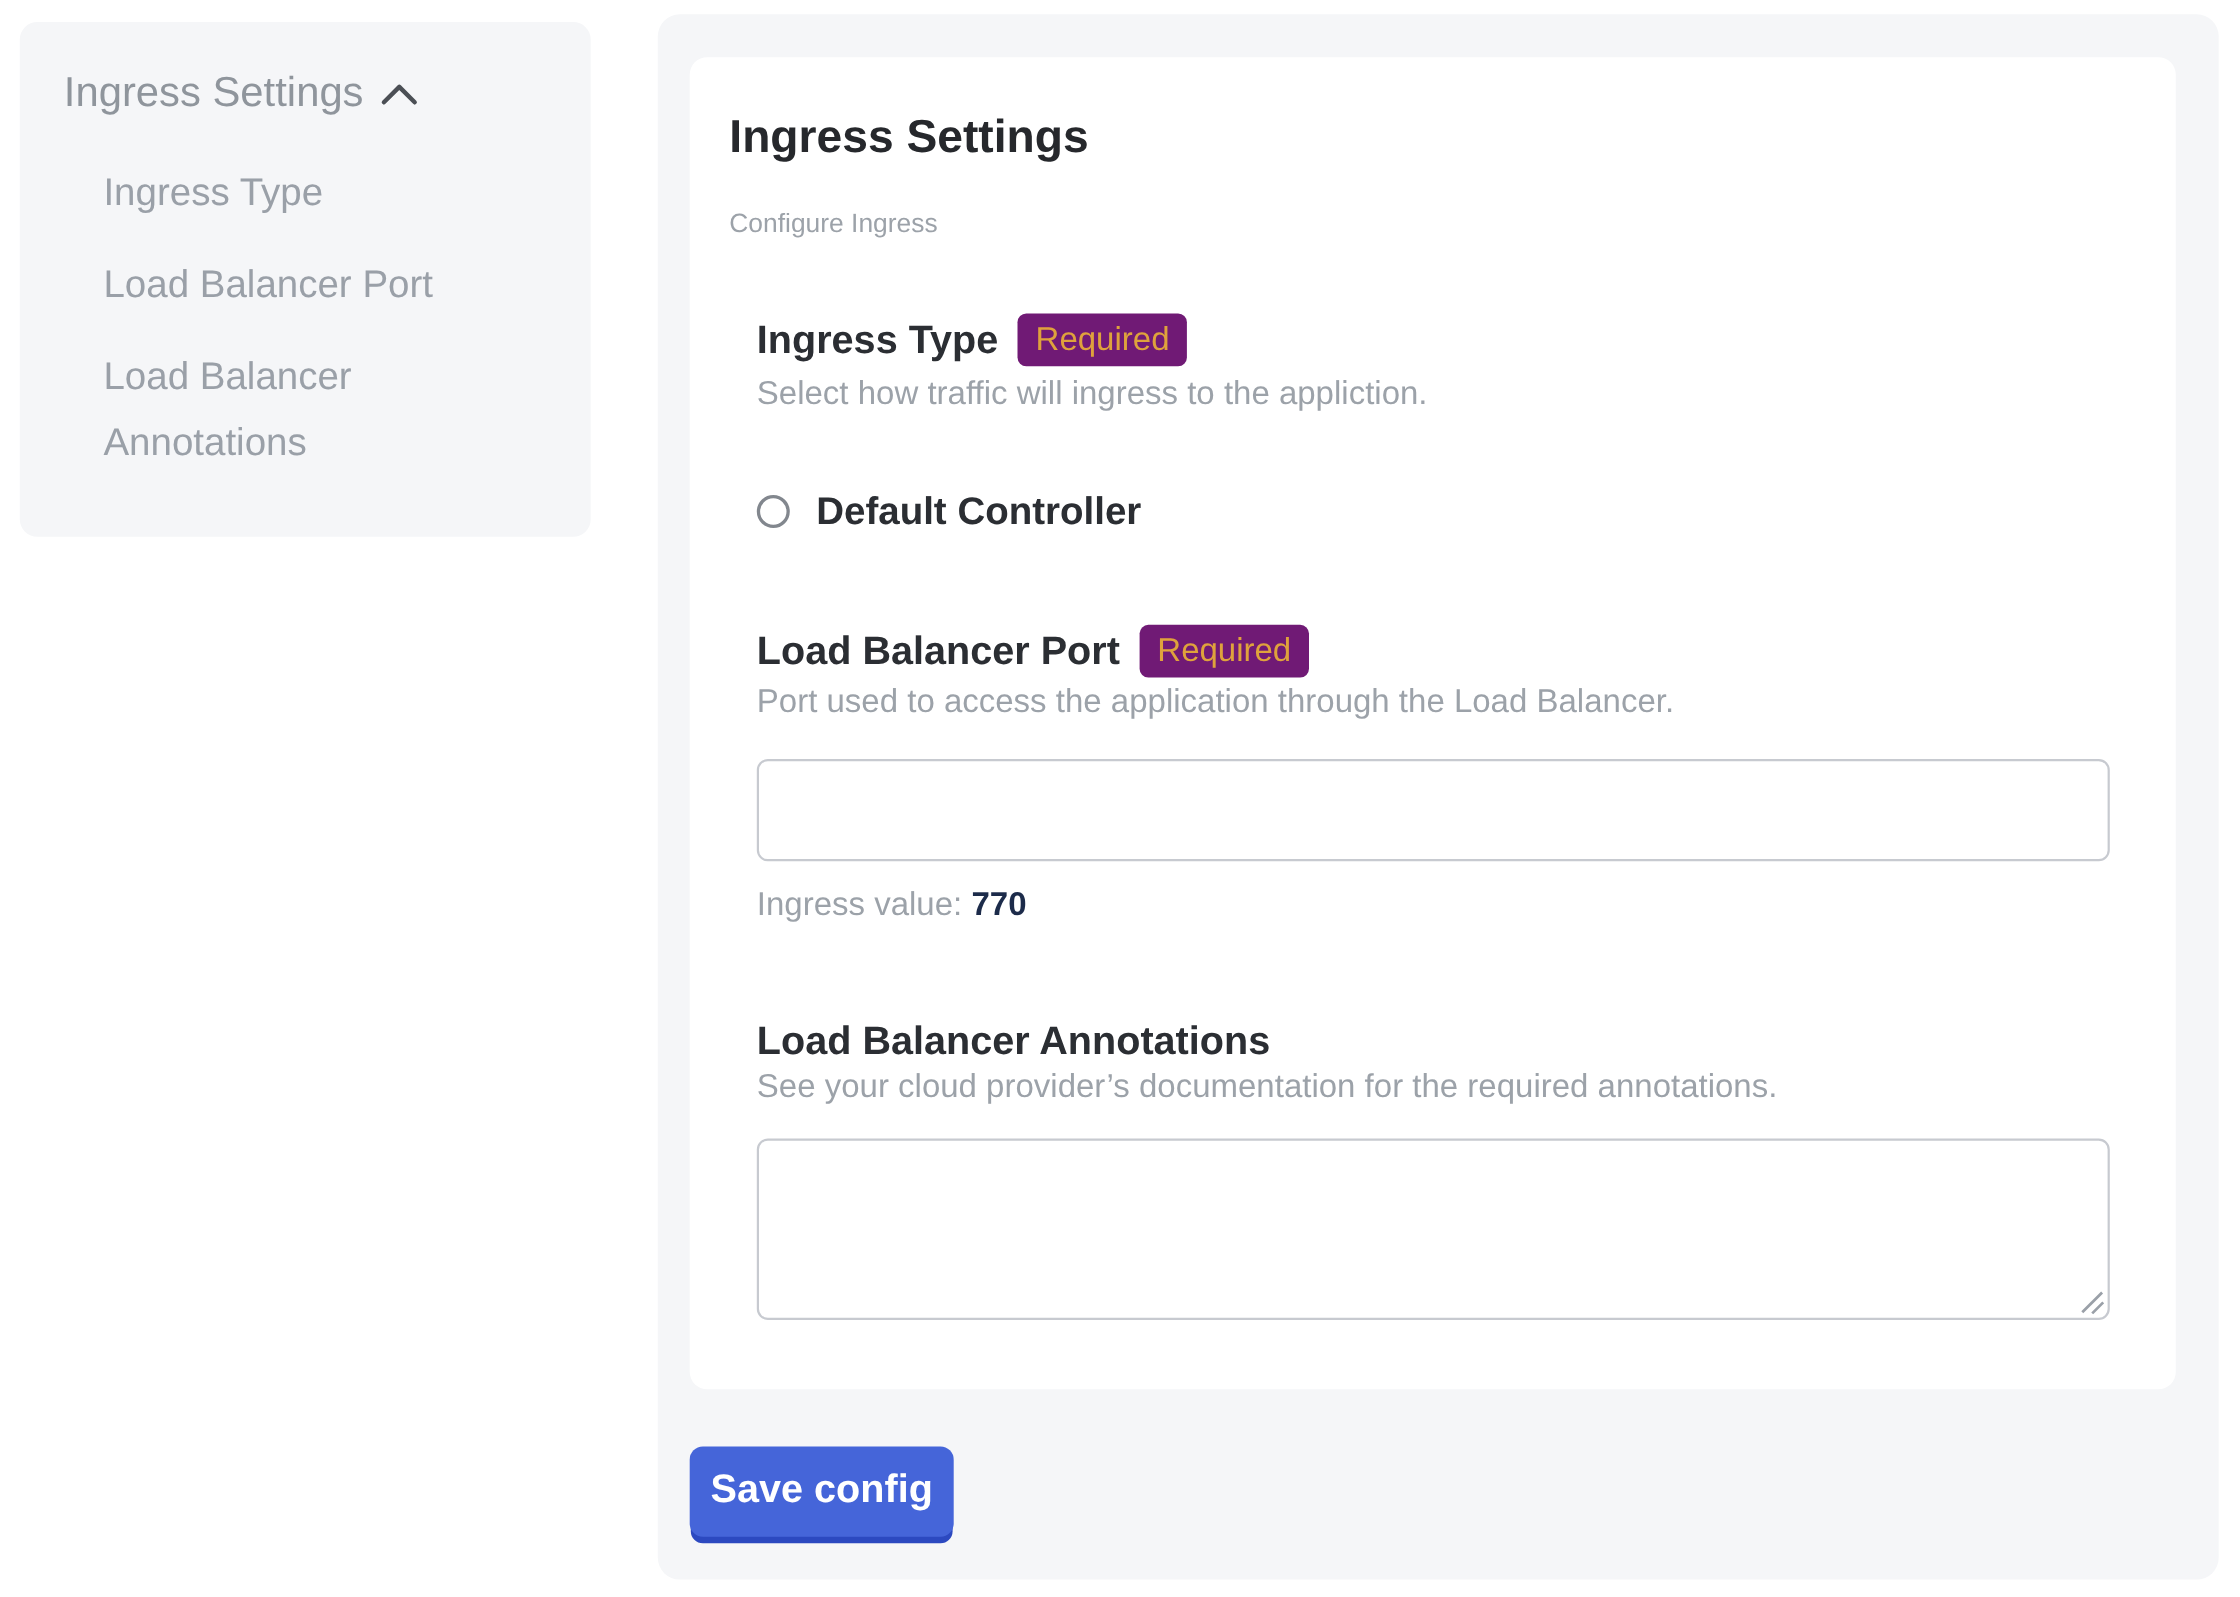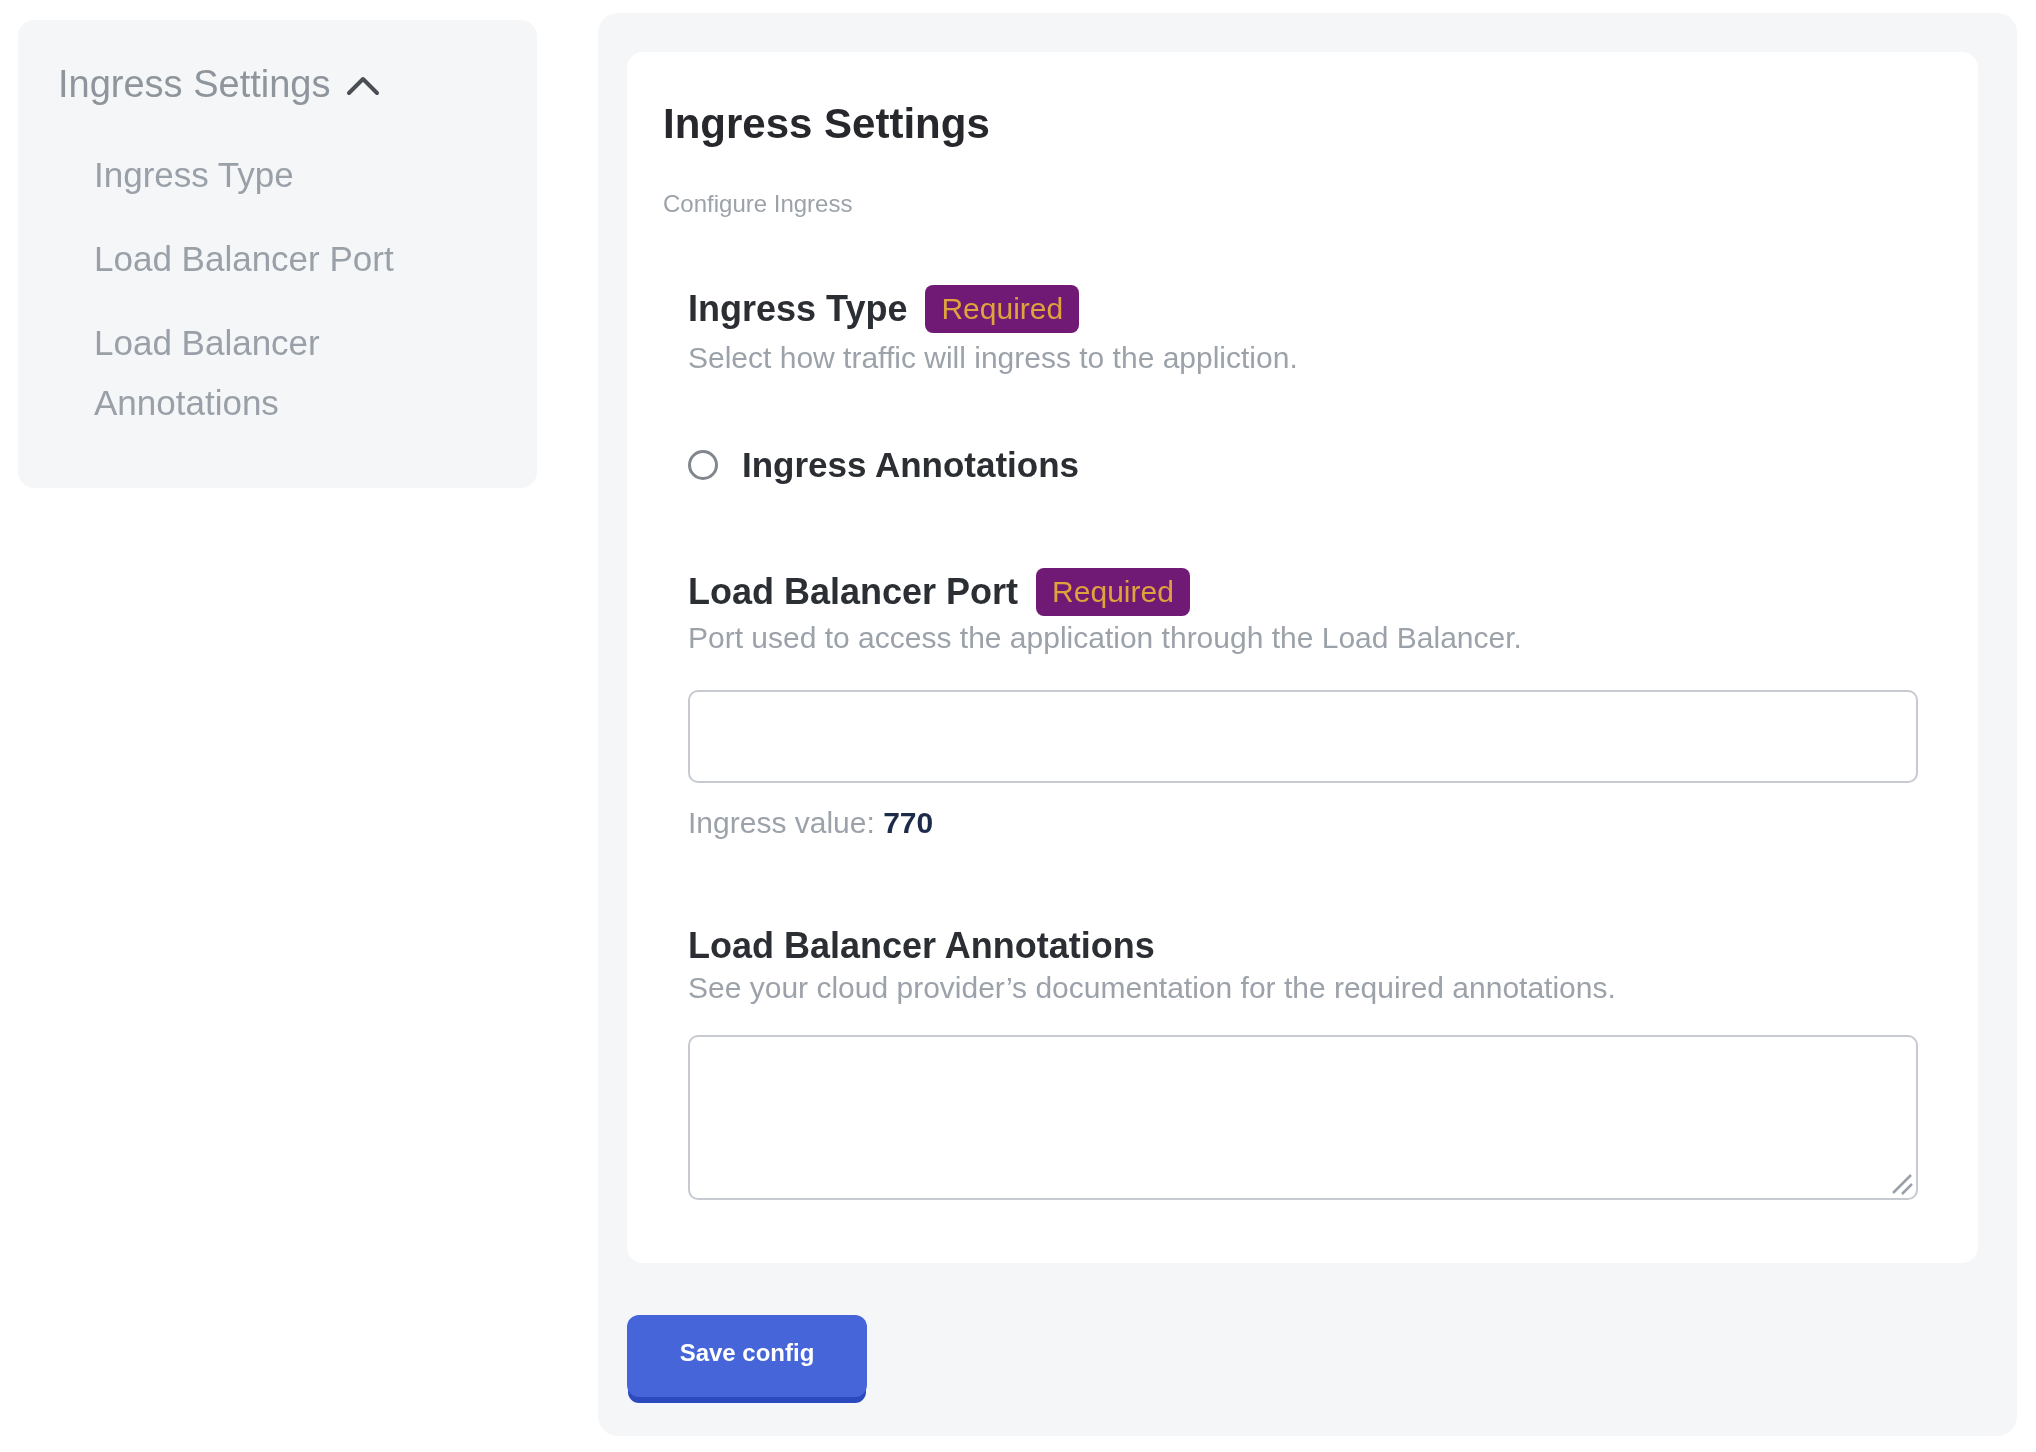--- a/index.html
+++ b/index.html
@@ -125,21 +125,21 @@
     width: 26px; height: 26px; pointer-events: none;
   }
 
   
   .save-button {
     position: absolute; left: 627px; top: 1315px;
     width: 240px; height: 82px;
     background: #4565d9;
     border: none; border-radius: 12px;
     box-shadow: 0 7px 0 -1px #2c49c0;
-    color: #ffffff; font-size: 24px; font-weight: 700;
+    color: #ffffff; font-size: 36px; font-weight: 700;
     font-family: "Liberation Sans", "DejaVu Sans", sans-serif;
     cursor: pointer;
     padding-bottom: 7px;
   }
 </style>
 </head>
 <body>
 
 <aside class="sidebar">
   <div class="sidebar-header">
@@ -163,21 +163,21 @@
 
     <div class="label-row row-ingress-label">
       <span class="field-label">Ingress Type</span>
       <span class="required-badge">Required</span>
     </div>
     <p class="field-desc desc-ingress">Select how traffic will ingress to the appliction.</p>
 
     <div class="radio-row">
       <div class="radio-option">
         <span class="radio-circle"></span>
-        <span class="radio-label">Ingress Annotations</span>
+        <span class="radio-label">Default Controller</span>
       </div>
     </div>
 
     <div class="label-row row-port-label">
       <span class="field-label">Load Balancer Port</span>
       <span class="required-badge">Required</span>
     </div>
     <p class="field-desc desc-port">Port used to access the application through the Load Balancer.</p>
     <div class="port-input">
       <input class="text-input" type="text" value="" style="">

